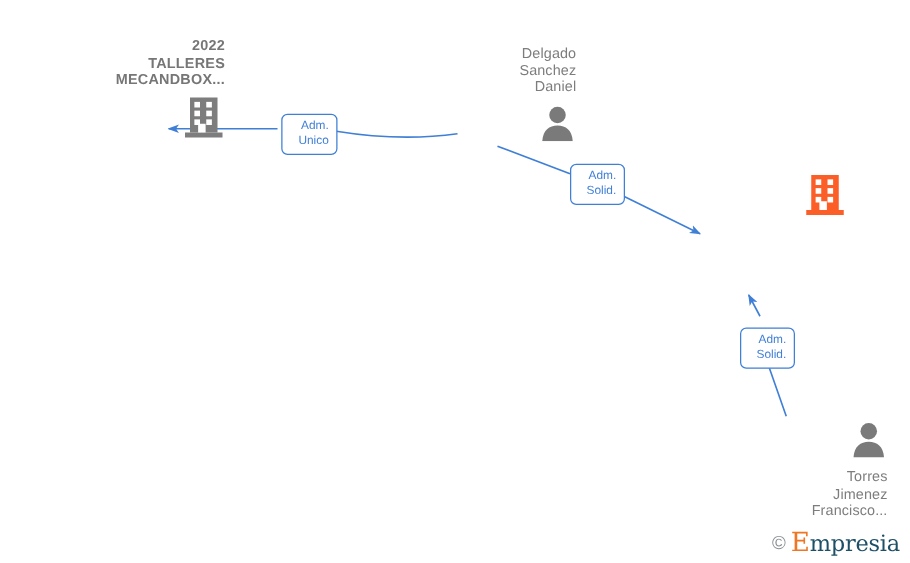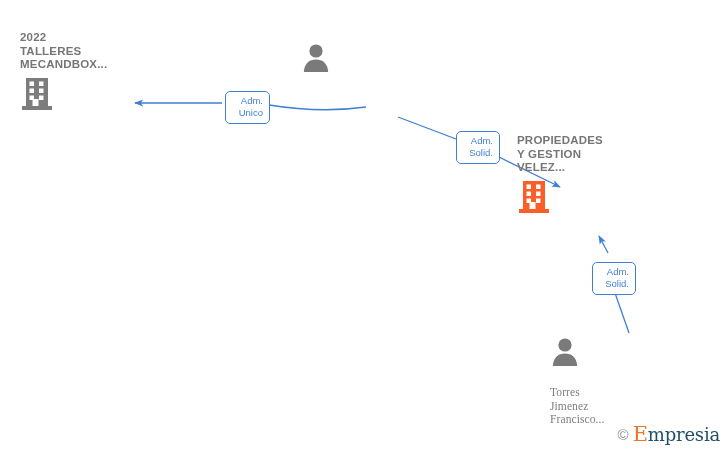--- a/index.html
+++ b/index.html
@@ -16,21 +16,21 @@
   }
   #graph {
     position: absolute;
     left: 0;
     top: 0;
     width: 728px;
     height: 450px;
   }
   .node {
     position: absolute;
-    text-align: left;
+    text-align: right;
     width: 160px;
   }
   .node-label {
     font-size: 11.5px;
     line-height: 13.5px;
     color: #7d7d7d;
     white-space: pre-line;
     letter-spacing: 0.1px;
   }
   .node-label.company {
@@ -119,32 +119,32 @@
       <rect x="9.5" y="12.5" width="4.5" height="4.5" fill="#ffffff"></rect>
       <rect x="19" y="12.5" width="4.5" height="4.5" fill="#ffffff"></rect>
       <rect x="9.5" y="19.5" width="4.5" height="4.5" fill="#ffffff"></rect>
       <rect x="19" y="19.5" width="4.5" height="4.5" fill="#ffffff"></rect>
       <rect x="12.5" y="23" width="6" height="7" fill="#ffffff"></rect>
     </svg>
   </span>
 </div>
 
 <div class="node" style="left:301px; top:37px;">
+  <div class="node-label">Delgado
+Sanchez
+Daniel</div>
   <span class="icon-wrap">
     <svg width="30" height="30" viewBox="0 0 30 30" style="margin-top:5px;">
       <circle cx="15" cy="9" r="6.6" fill="#7a7a7a"></circle>
       <path d="M 2.8 30 C 3.4 21 8.4 17.4 15 17.4 C 21.6 17.4 26.6 21 27.2 30 Z" fill="#7a7a7a"></path>
     </svg>
   </span>
 </div>
 
 <div class="node" style="left:517px; top:134px;">
-  <div class="node-label company">PROPIEDADES
-Y GESTION
-VELEZ...</div>
   <span class="icon-wrap">
     <svg width="34" height="36" viewBox="0 0 34 36" style="margin-top:4px;">
       <rect x="6" y="2" width="22" height="28" fill="#fb5e26"></rect>
       <rect x="2" y="30" width="30" height="4" fill="#fb5e26"></rect>
       <rect x="9.5" y="5.5" width="4.5" height="4.5" fill="#ffffff"></rect>
       <rect x="19" y="5.5" width="4.5" height="4.5" fill="#ffffff"></rect>
       <rect x="9.5" y="12.5" width="4.5" height="4.5" fill="#ffffff"></rect>
       <rect x="19" y="12.5" width="4.5" height="4.5" fill="#ffffff"></rect>
       <rect x="9.5" y="19.5" width="4.5" height="4.5" fill="#ffffff"></rect>
       <rect x="19" y="19.5" width="4.5" height="4.5" fill="#ffffff"></rect>
@@ -153,21 +153,21 @@
   </span>
 </div>
 
 <div class="node" style="left:550px; top:336px;">
   <span class="icon-wrap">
     <svg width="30" height="30" viewBox="0 0 30 30">
       <circle cx="15" cy="9" r="6.6" fill="#7a7a7a"></circle>
       <path d="M 2.8 30 C 3.4 21 8.4 17.4 15 17.4 C 21.6 17.4 26.6 21 27.2 30 Z" fill="#7a7a7a"></path>
     </svg>
   </span>
-  <div class="node-label" style="margin-top:20px;font-family:Liberation Serif, serif;">Torres
+  <div class="node-label" style="margin-top:10px;">Torres
 Jimenez
 Francisco...</div>
 </div>
 
 <div class="edge-label" style="left:225px; top:91px; width:45px;">Adm.
 Unico</div>
 
 <div class="edge-label" style="left:456px; top:131px; width:44px;">Adm.
 Solid.</div>
 

